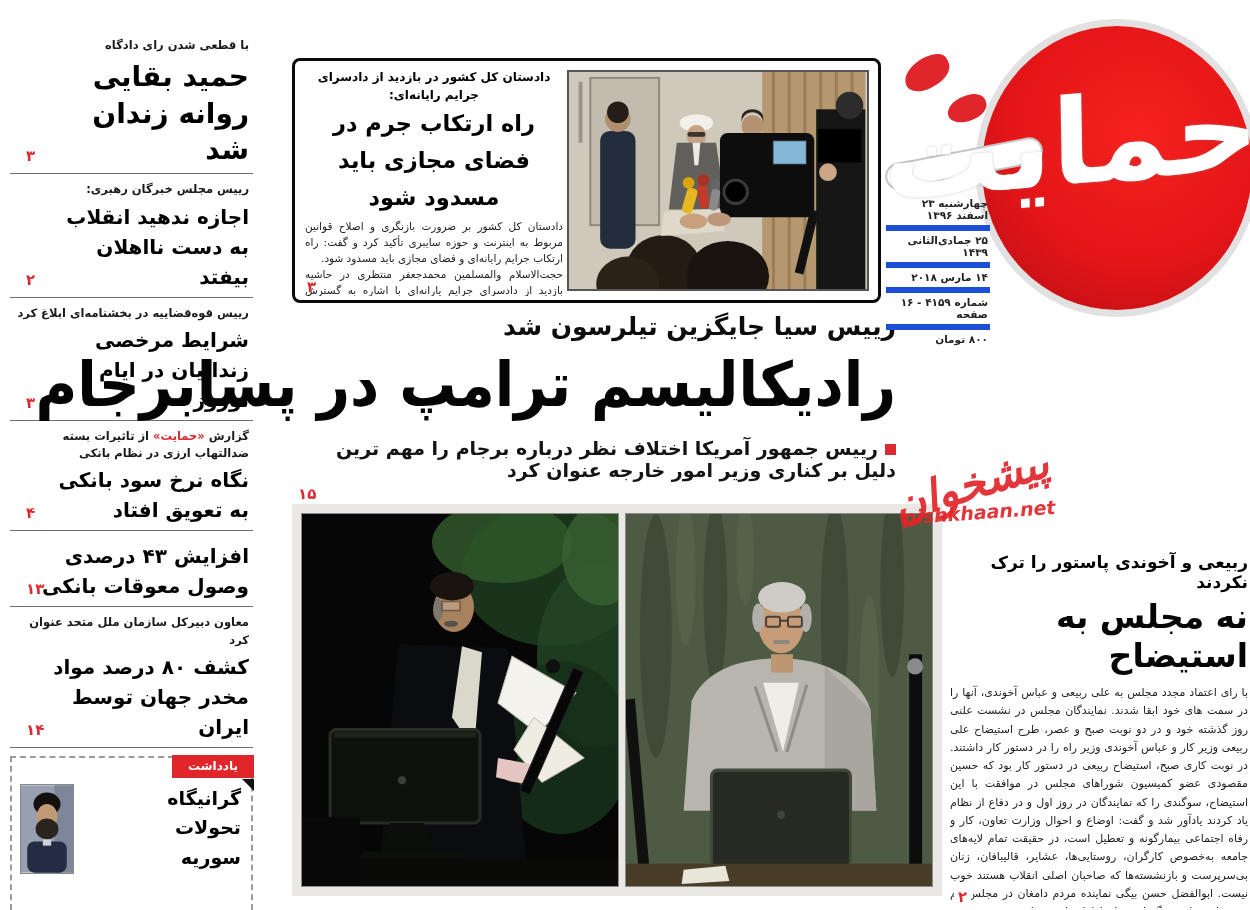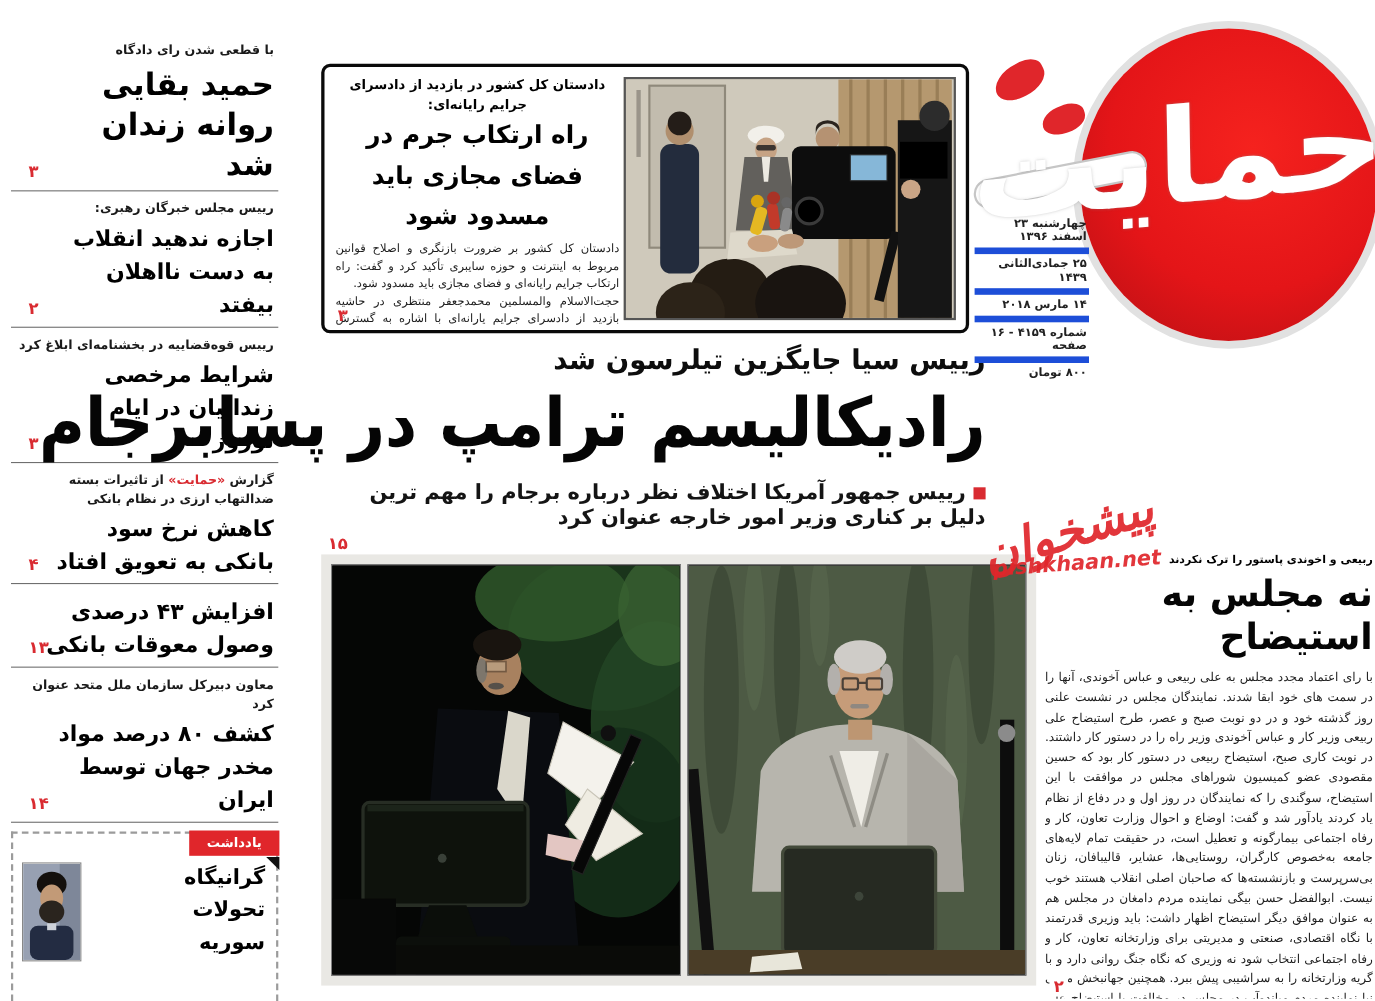--- a/index.html
+++ b/index.html
@@ -72,21 +72,21 @@
   
   #photos { position:absolute; left:292px; top:504px; width:650px; height:392px;
     background:#e9e8e4; display:flex; direction:ltr; gap:6px; padding:9px; }
   .photo { border:1px solid #8d8d8d; overflow:hidden; background:#000; }
   #photo-akhoundi { width:318px; }
   #photo-rabiei { flex:1; }
   .photo svg { display:block; width:100%; height:100%; }
 
   
   #bottom-article { position:absolute; left:950px; top:504px; width:298px; height:404px; overflow:hidden; }
-  .ba-kicker { font-size:10px; font-weight:bold; text-align:right; }
+  .ba-kicker { font-size:17px; font-weight:bold; text-align:right;margin-top:48px; }
   .ba-headline { font-size:33px; font-weight:bold; text-align:right; margin:5px 0 9px; color:#050505; }
   .ba-body { font-size:11px; line-height:1.66; text-align:justify; color:#1d1d1d; }
   #bottom-article .pagenum { position:absolute; left:4px; bottom:2px; background:#fff; padding:0 4px; }
 
   
   #watermark { position:absolute; left:893px; top:462px; z-index:30; transform:rotate(-17deg);
     color:#e0262b; text-align:center; pointer-events:none; }
   .wm-fa { font-size:44px; font-weight:bold; font-style:italic; line-height:1; opacity:.92; }
   .wm-en { font-size:19px; font-weight:bold; font-style:italic; margin-top:-4px; transform:rotate(13deg); opacity:.92; }
 </style>
@@ -110,21 +110,21 @@
     </div>
 
     <div class="sb-item">
       <div class="sb-kicker">رییس قوه‌قضاییه در بخشنامه‌ای ابلاغ کرد</div>
       <div class="sb-headline">شرایط مرخصی زندانیان در ایام نوروز</div>
       <span class="pagenum">۳</span>
     </div>
 
     <div class="sb-item">
       <div class="sb-kicker"><span>گزارش </span><span class="red">«حمایت»</span><span> از تاثیرات بسته ضدالتهاب ارزی در نظام بانکی</span></div>
-      <div class="sb-headline">کاهش نرخ سود بانکی به تعویق افتاد</div>
+      <div class="sb-headline">نگاه نرخ سود بانکی به تعویق افتاد</div>
       <span class="pagenum">۴</span>
     </div>
 
     <div class="sb-item">
       <div class="sb-headline">افزایش ۴۳ درصدی وصول معوقات بانکی</div>
       <span class="pagenum">۱۳</span>
     </div>
 
     <div class="sb-item">
       <div class="sb-kicker">معاون دبیرکل سازمان ملل متحد عنوان کرد</div>

